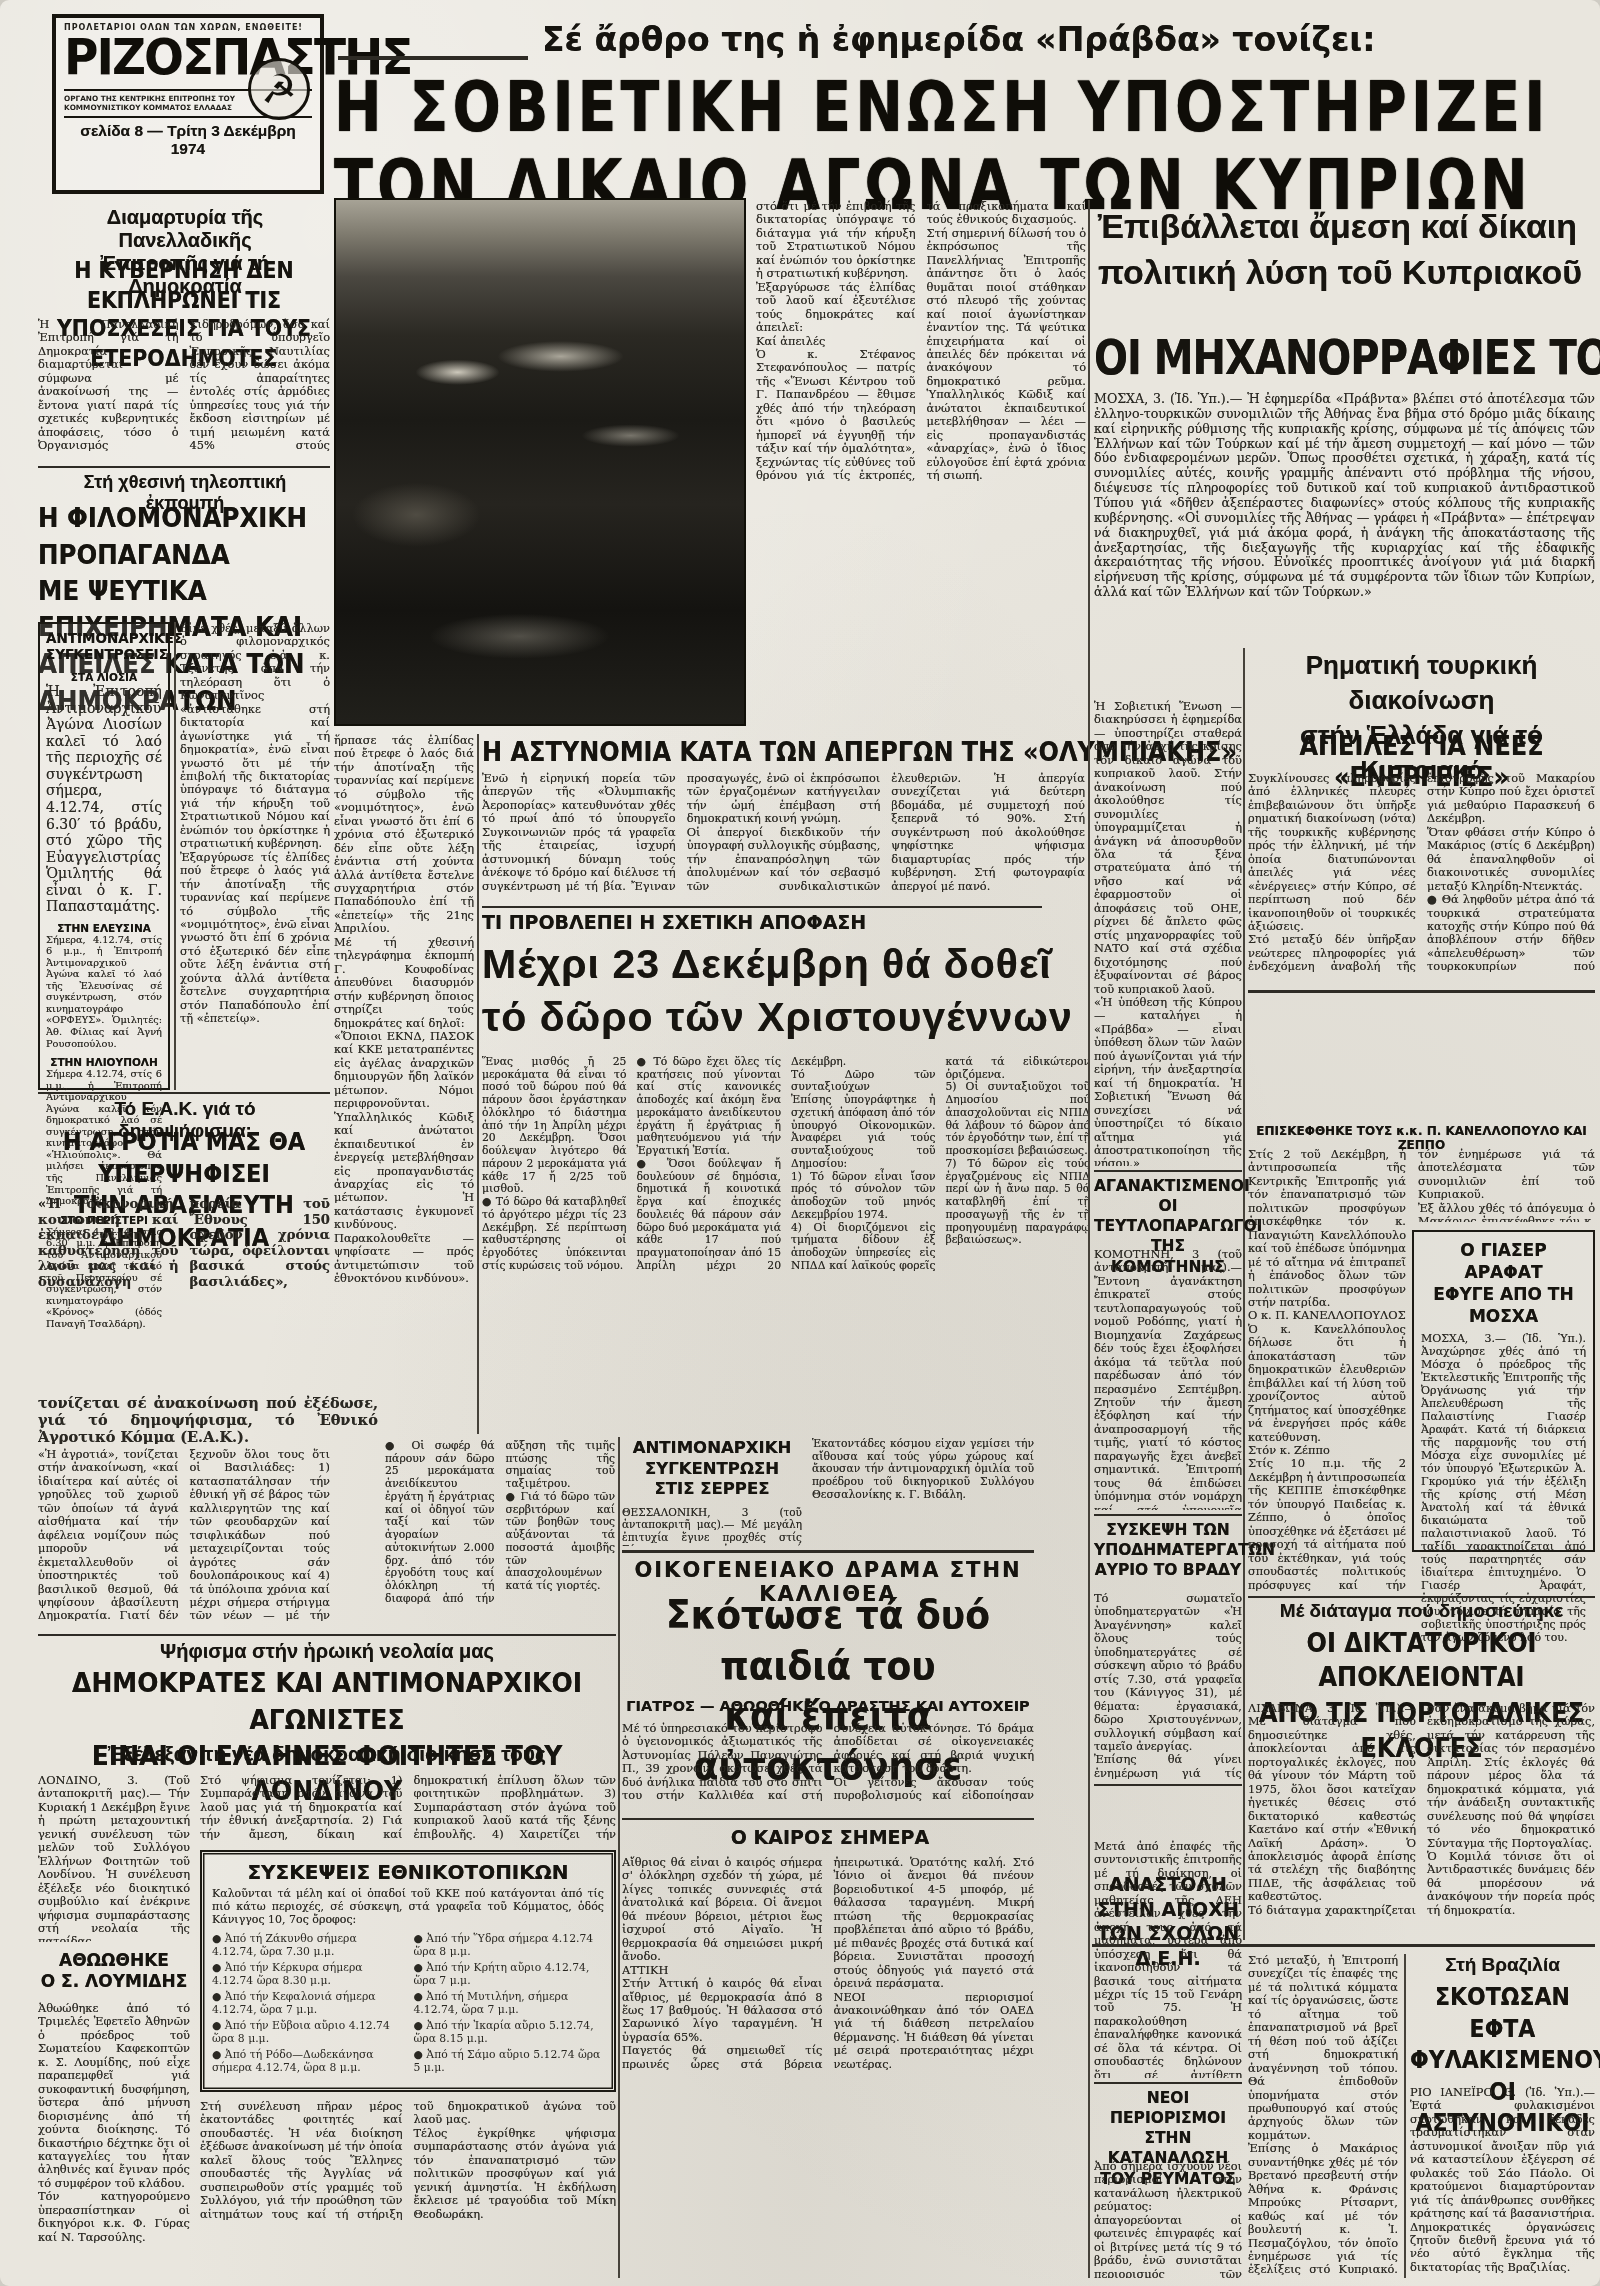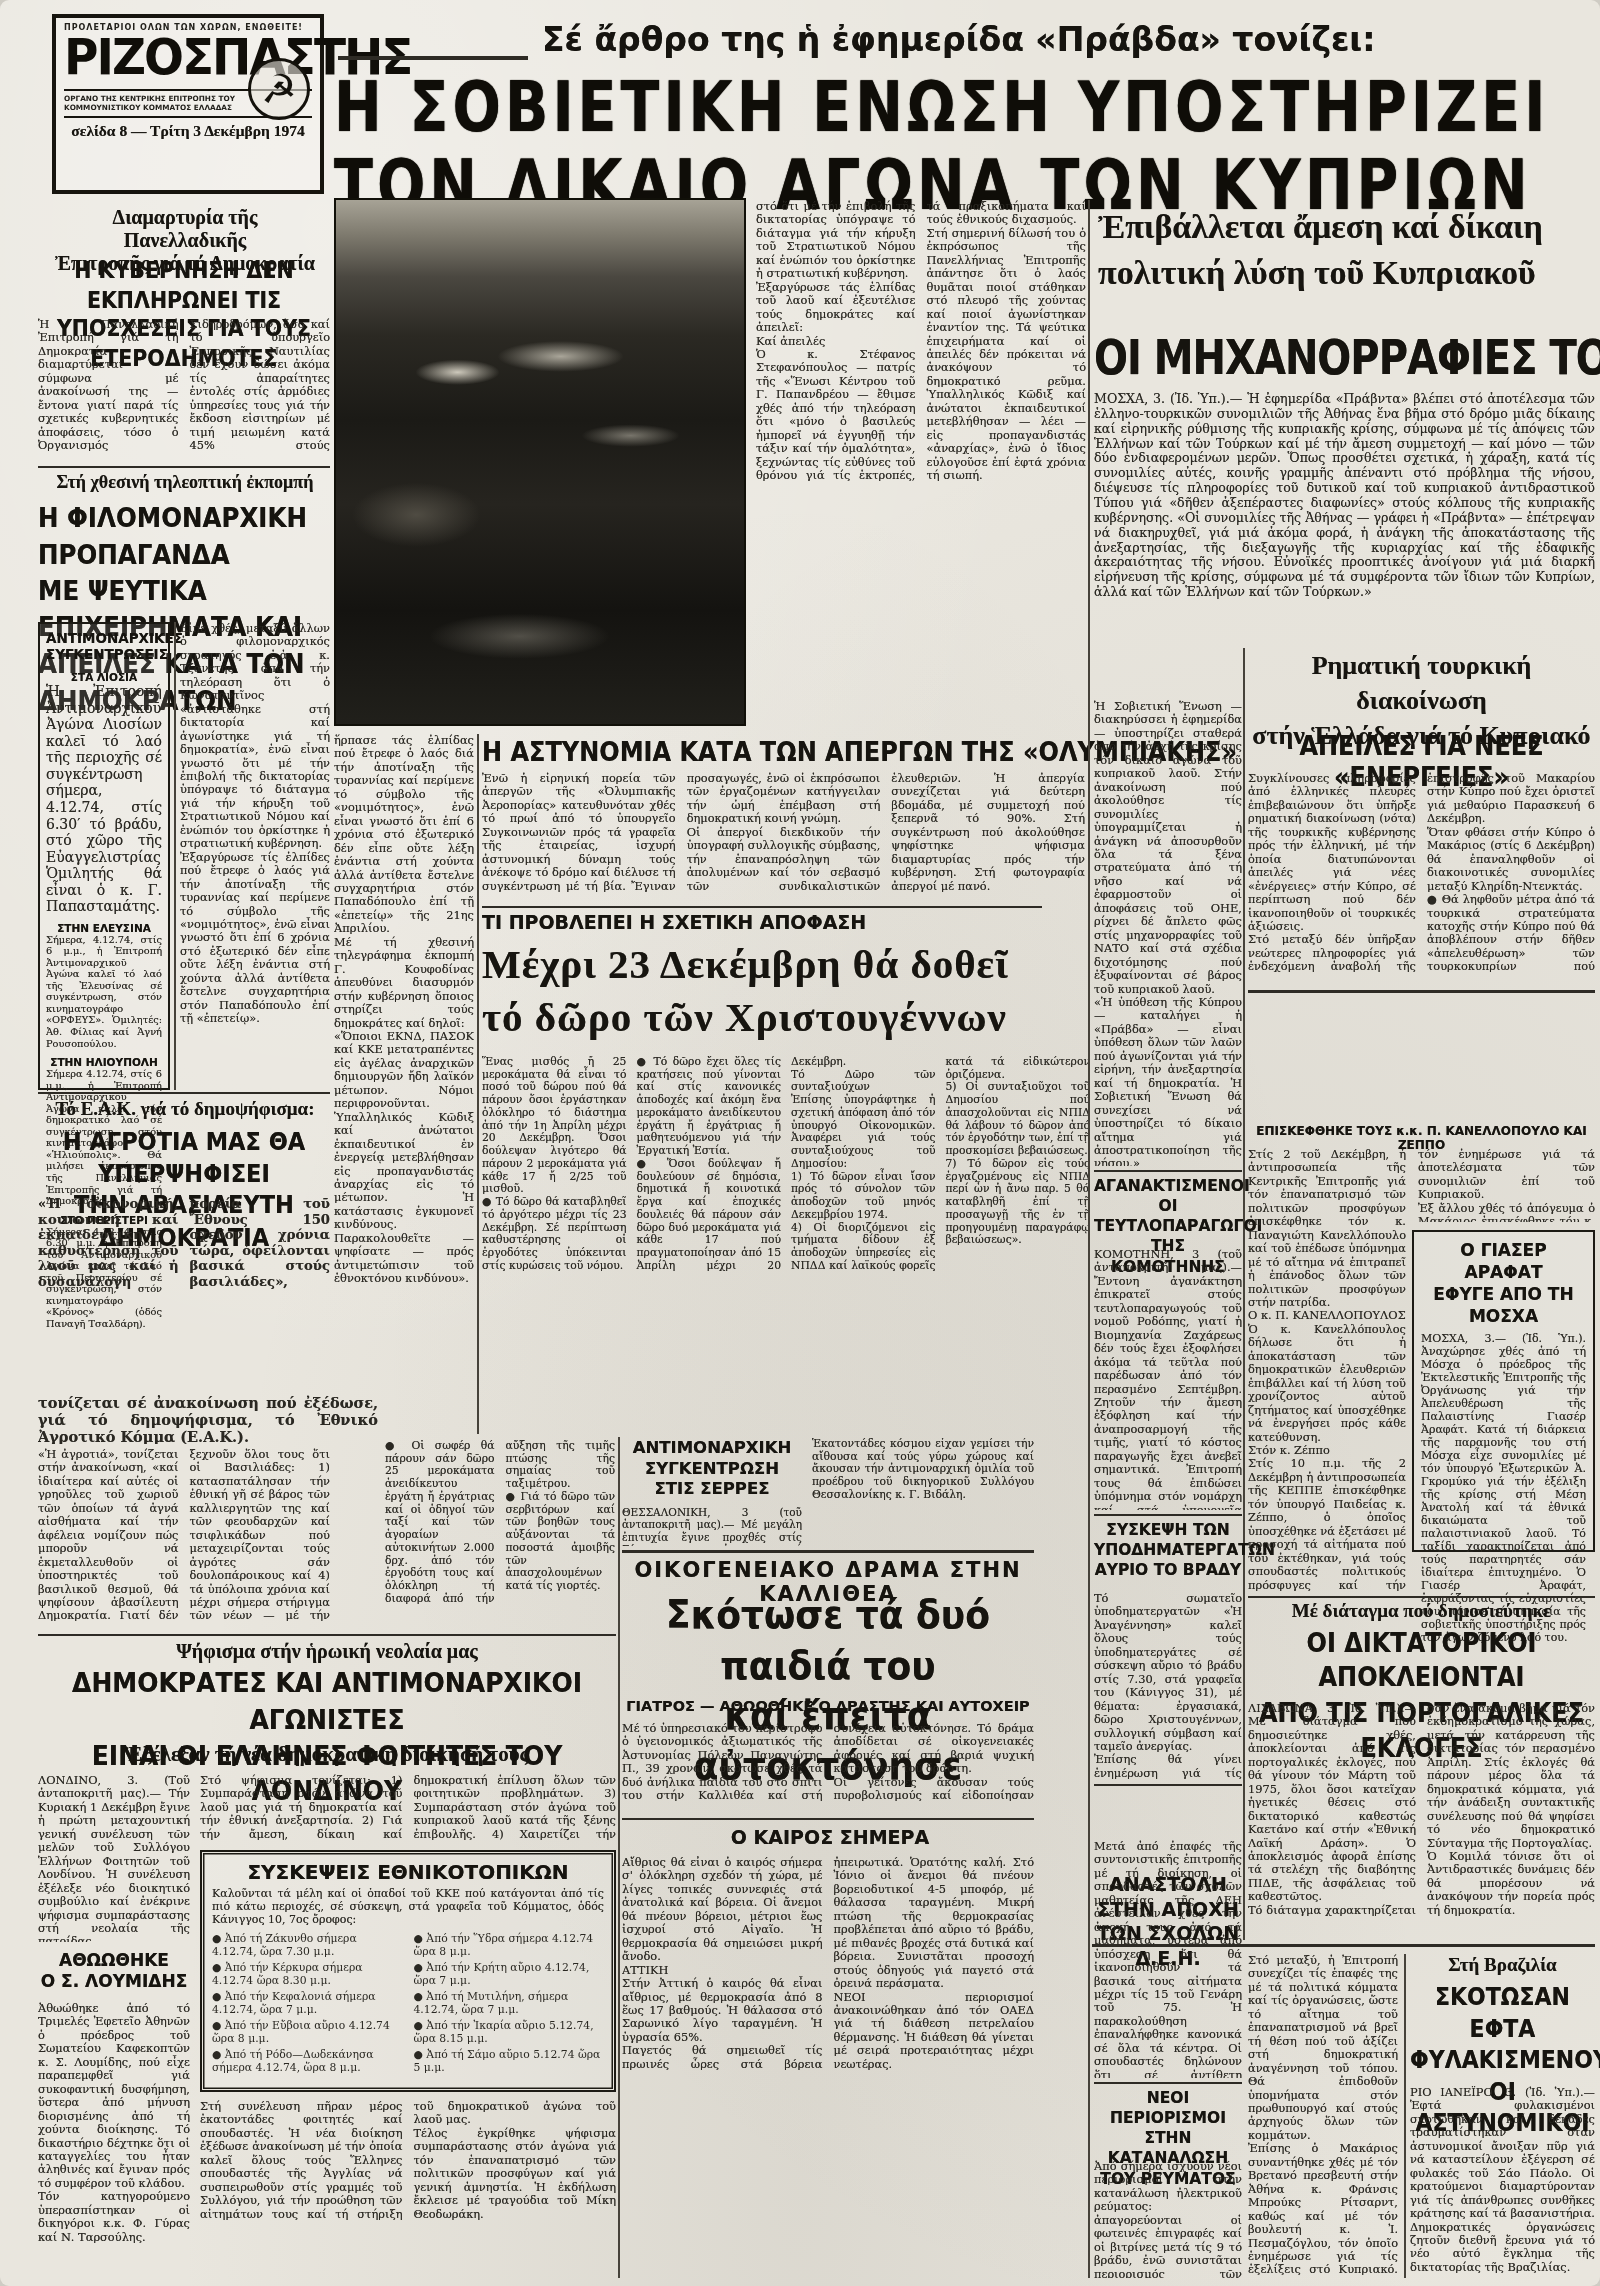--- a/index.html
+++ b/index.html
@@ -8,21 +8,21 @@
       radial-gradient(ellipse at 20% 10%, rgba(255,255,255,.35), transparent 40%),
       radial-gradient(ellipse at 80% 60%, rgba(120,115,100,.10), transparent 50%),
       radial-gradient(ellipse at 50% 95%, rgba(120,115,100,.12), transparent 55%),
       #e9e6de;
     color:#23211c; font-family:"DejaVu Serif",serif;border-radius:9px;}
   .abs{position:absolute;}
   .b{font-family:"DejaVu Serif",serif;font-size:11.4px;line-height:1.18;text-align:justify;
      white-space:pre-line;color:#2a2822;overflow:hidden;text-shadow:0 0 .4px rgba(20,18,14,.55);}
   .hl{font-family:"DejaVu Sans",sans-serif;font-weight:bold;color:#16140f;white-space:pre-line;
       text-shadow:0 0 .5px rgba(10,8,4,.7);}
-  .serifhl{font-family:Liberation Serif, serif;font-weight:bold;color:#171510;white-space:pre-line;
+  .serifhl{font-family:Liberation Sans, sans-serif;font-weight:bold;color:#171510;white-space:pre-line;
       text-shadow:0 0 .5px rgba(10,8,4,.6);}
   .ctr{text-align:center;}
   .c2{column-count:2;column-gap:11px;}
   .c3{column-count:3;column-gap:11px;}
   .c4{column-count:4;column-gap:10px;}
   .vr{position:absolute;width:1.6px;background:#46423a;}
   .hr{position:absolute;background:#2e2b25;}
   .box{border:2.5px solid #1c1a14;background:rgba(255,255,255,.12);}
   #masthead{left:52px;top:14px;width:272px;height:180px;border:4px solid #16140e;padding:5px 8px;box-sizing:border-box;background:rgba(255,255,255,.2);}
   #nameplate{font-family:"DejaVu Sans",sans-serif;font-weight:bold;font-size:47px;letter-spacing:-2px;

